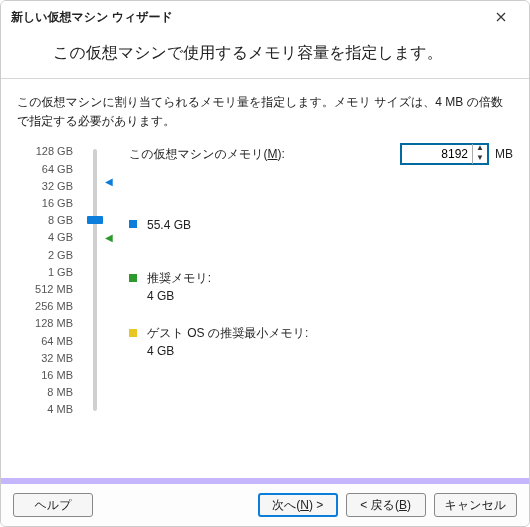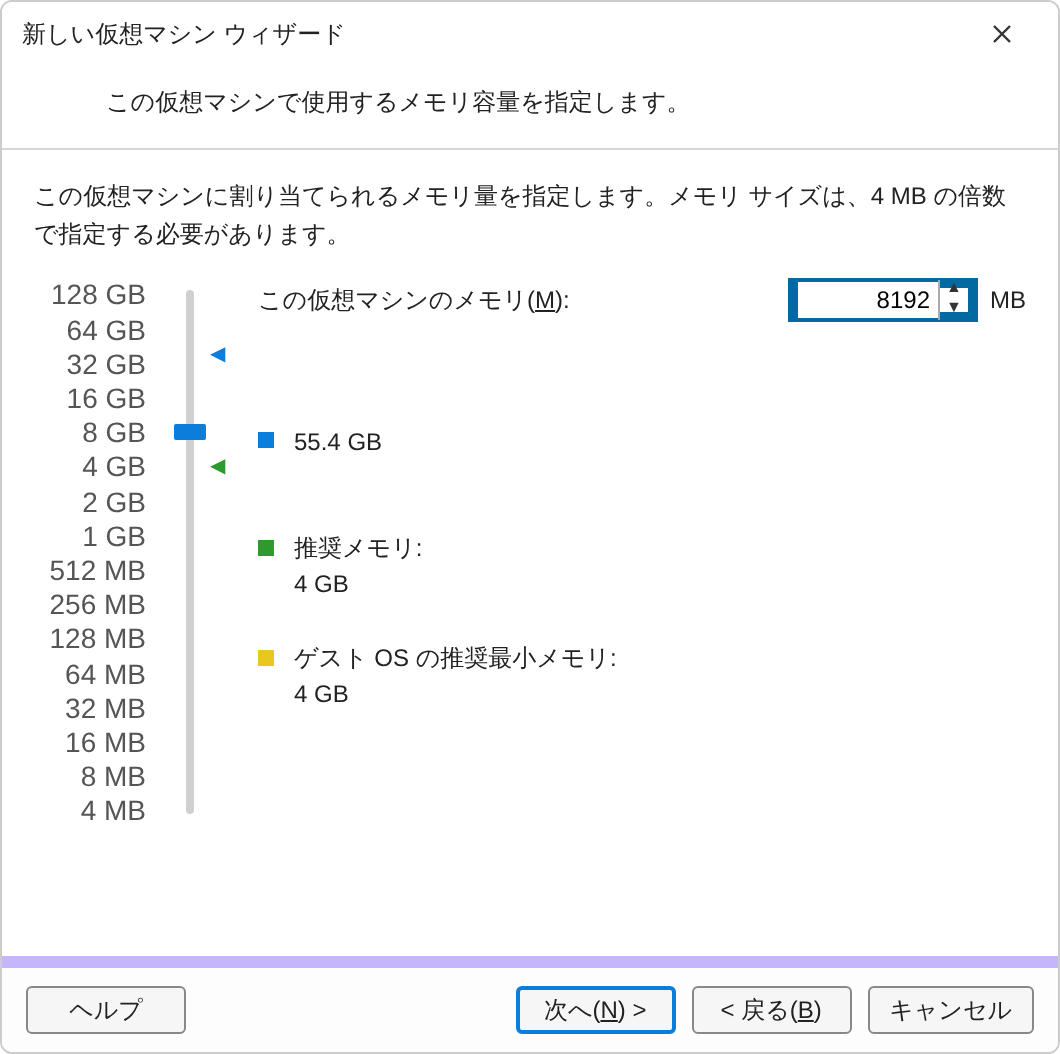--- a/index.html
+++ b/index.html
@@ -16,51 +16,51 @@
     border-radius: 6px;
     overflow: hidden;
   }
   .titlebar {
     height: 32px;
     display: flex;
     align-items: center;
     padding: 0 10px;
     background: #fff;
   }
-  .titlebar .title { flex: 1; font-size: 12px; }
+  .titlebar .title { flex: 1; font-size: 12px; font-weight: bold; }
   .titlebar .close {
     width: 36px; height: 28px;
     display:flex; align-items:center; justify-content:center;
     font-size: 14px; color:#333;
     border-radius:3px;
   }
 
   .header {
     padding: 10px 22px 14px 30px;
     border-bottom: 1px solid #d6d6d6;
   }
   .header .h1 { font-weight: bold; font-size: 13px; margin-bottom: 4px; }
-  .header .sub { padding-left: 22px; font-size: 12px; }
+  .header .sub { padding-left: 22px; font-size: 16px; }
 
   .body {
     padding: 14px 16px 10px 16px;
   }
   .instr { line-height: 1.6; margin-bottom: 14px; }
 
   .mem-area {
     display: flex;
     align-items: flex-start;
     height: 270px;
   }
 
   .scale {
     width: 62px;
     text-align: right;
     color: #555;
-    font-size: 14px;
+    font-size: 11px;
     position: relative;
     height: 100%;
   }
   .scale .tick {
     position: absolute;
     right: 6px;
     transform: translateY(-50%);
     white-space: nowrap;
   }
 
@@ -104,21 +104,21 @@
   .row-top {
     position: absolute;
     top: -2px;
     left: 16px; right: 0;
     display: flex;
     align-items: center;
   }
   .row-top .lbl { flex: 1; }
   .spin-wrap {
     display:flex; align-items:center;
-    border:5px solid #0369a1;
+    border:2px solid #0369a1;
     background:#fff;
     height:22px;
   }
   .spin-wrap input {
     width: 70px; border:none; outline:none;
     text-align:right; padding:2px 4px;
     font-size:12px;
   }
   .spin-btns { width:15px; display:flex; flex-direction:column; border-left:1px solid #aaa;}
   .spin-btns div{

